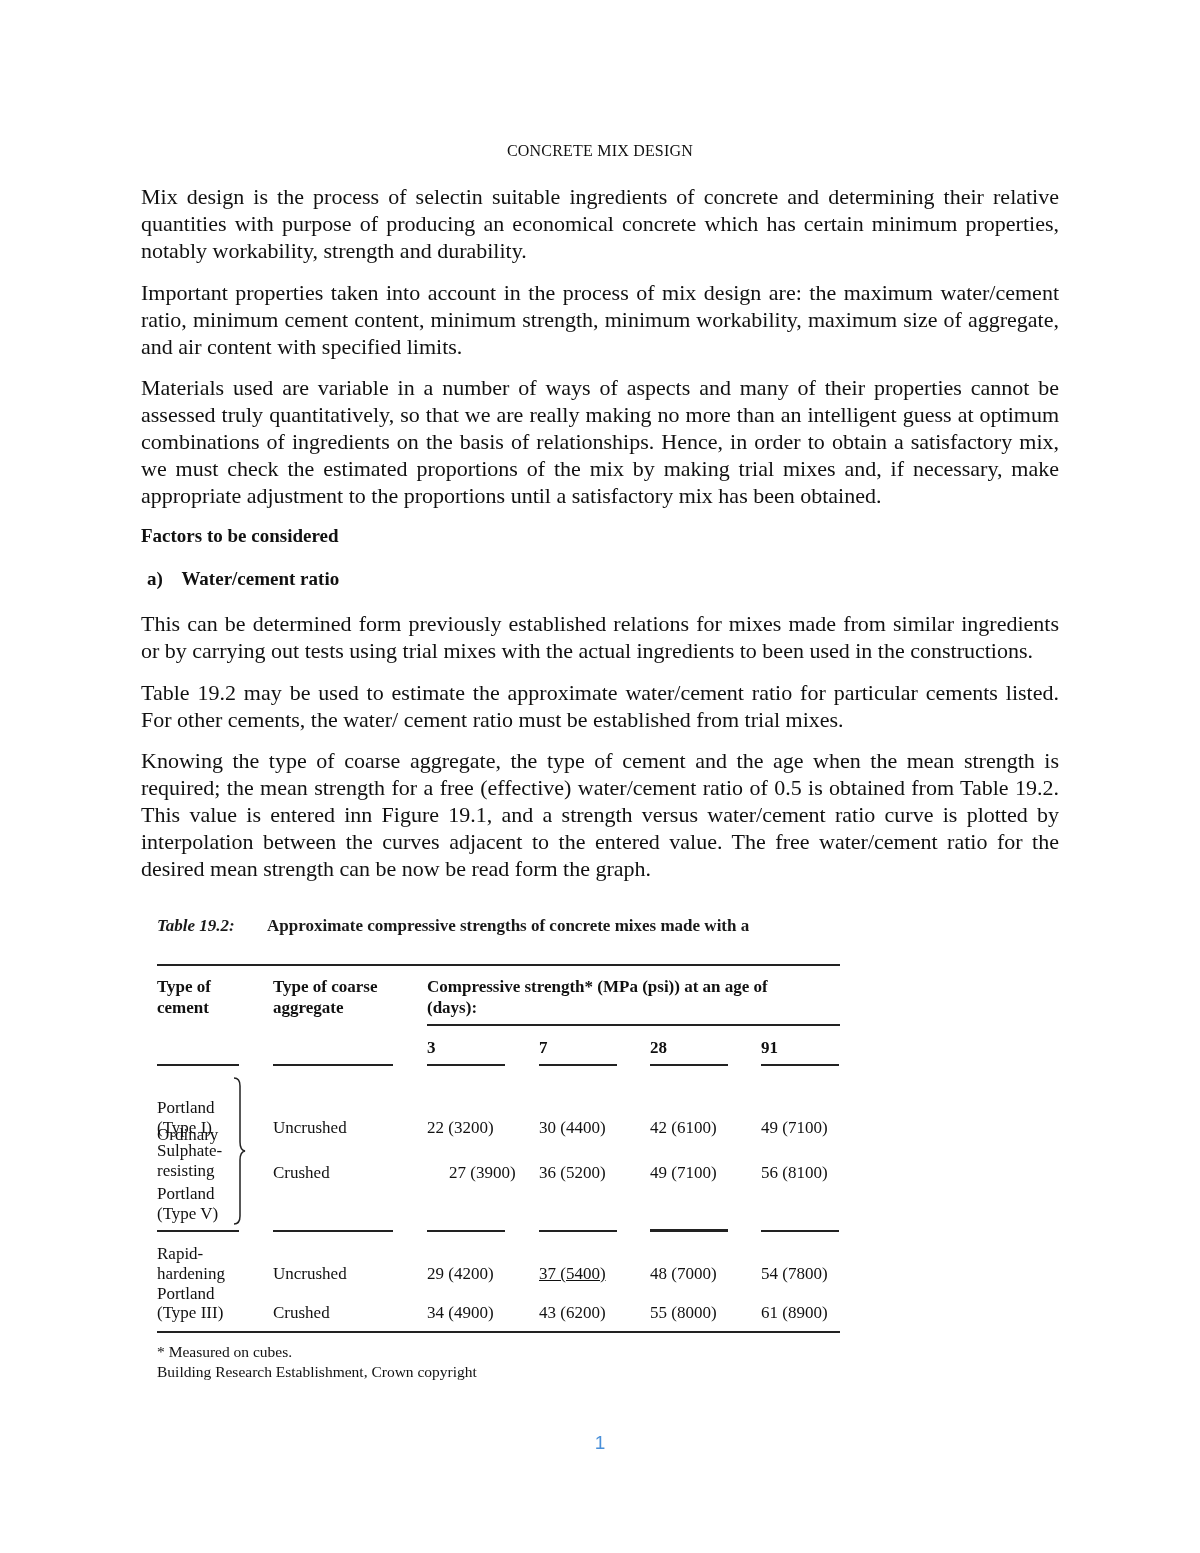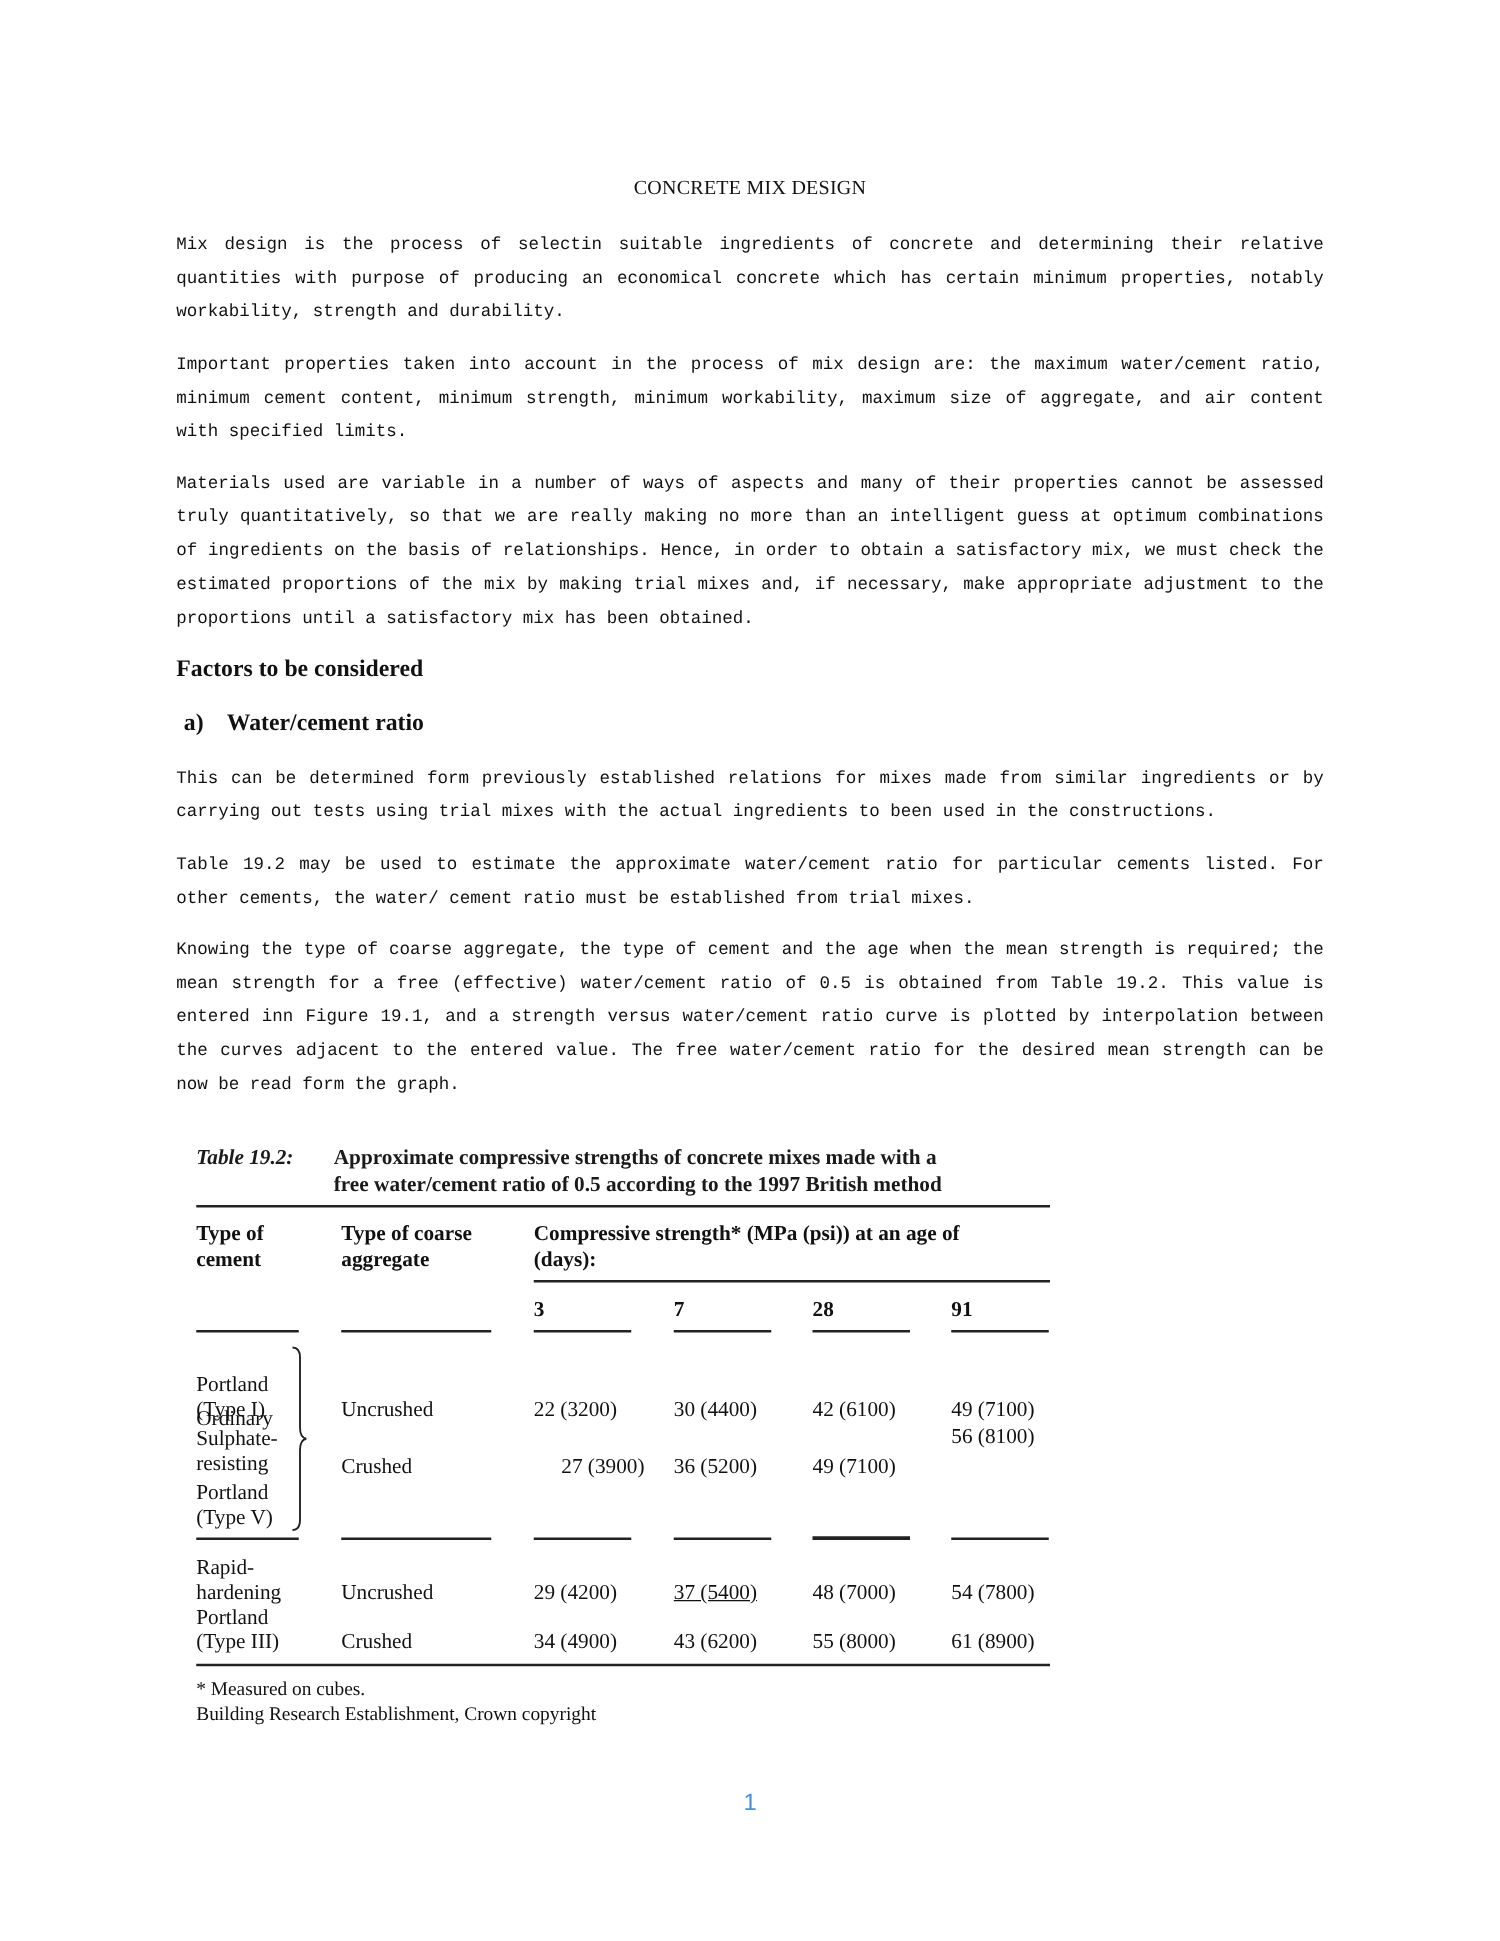--- a/index.html
+++ b/index.html
@@ -1,18 +1,18 @@
 <!DOCTYPE html>
 <html><head>
 <meta charset="utf-8">
 <style>
   html, body { margin: 0; padding: 0; background: #ffffff; }
   body { width: 1200px; height: 1553px; position: relative; overflow: hidden; color: #111; }
   .page { position: absolute; left: 141px; top: 0; width: 918px; }
-  .body-text { font-family: Liberation Mono, monospace; font-size: 14px; line-height: 27px; text-align: justify; margin: 0; }
+  .body-text { font-family: Liberation Serif, serif; font-size: 22px; line-height: 27px; text-align: justify; margin: 0; }
   .doc-title { position: absolute; top: 142px; left: 0; width: 918px; text-align: center; font-family: "Liberation Serif", serif; font-size: 16px; letter-spacing: 0.2px; }
   .p1 { position: absolute; top: 183px; left: 0; width: 918px; }
   .p2 { position: absolute; top: 279px; left: 0; width: 918px; }
   .p3 { position: absolute; top: 374px; left: 0; width: 918px; }
   .h-factors { position: absolute; top: 525px; left: 0; font-family: "Liberation Serif", serif; font-weight: bold; font-size: 19px; }
   .h-sub { position: absolute; top: 568px; left: 6px; font-family: "Liberation Serif", serif; font-weight: bold; font-size: 19px; }
   .h-sub .lbl { display: inline-block; width: 30px; }
   .p4 { position: absolute; top: 610px; left: 0; width: 918px; }
   .p5 { position: absolute; top: 679px; left: 0; width: 918px; }
   .p6 { position: absolute; top: 747px; left: 0; width: 918px; }
@@ -47,21 +47,20 @@
   <p class="body-text p5">Table 19.2 may be used to estimate the approximate water/cement ratio for particular cements listed. For other cements, the water/ cement ratio must be established from trial mixes.</p>
   <p class="body-text p6">Knowing the type of coarse aggregate, the type of cement and the age when the mean strength is required; the mean strength for a free (effective) water/cement ratio of 0.5 is obtained from Table 19.2. This value is entered inn Figure 19.1, and a strength versus water/cement ratio curve is plotted by interpolation between the curves adjacent to the entered value. The free water/cement ratio for the desired mean strength can be now be read form the graph.</p>
 </div>
 
 <div>
   <div class="tbl" style="height:0;">
     <div class="tbl-caption">
       <span class="cap-label">Table 19.2:</span>
       <div class="cap-text">
         <div>Approximate compressive strengths of concrete mixes made with a</div>
-        <div>free water/cement ratio of 0.5 according to the 1997 British method</div>
       </div>
     </div>
   </div>
 
   <div class="rule" style="left:157px; top:964px; width:683px;"></div>
 
   <div class="cell bold" style="left:157px; top:976px;">Type of</div>
   <div class="cell bold" style="left:157px; top:997px;">cement</div>
   <div class="cell bold" style="left:273px; top:976px;">Type of coarse</div>
   <div class="cell bold" style="left:273px; top:997px;">aggregate</div>
@@ -98,21 +97,21 @@
     <div class="cell" style="left:427px; top:1117px;">22 (3200)</div>
     <div class="cell" style="left:539px; top:1117px;">30 (4400)</div>
     <div class="cell" style="left:650px; top:1117px;">42 (6100)</div>
     <div class="cell" style="left:761px; top:1117px;">49 (7100)</div>
   </div>
   <div>
     <div class="cell" style="left:273px; top:1162px;">Crushed</div>
     <div class="cell" style="left:449px; top:1162px;">27 (3900)</div>
     <div class="cell" style="left:539px; top:1162px;">36 (5200)</div>
     <div class="cell" style="left:650px; top:1162px;">49 (7100)</div>
-    <div class="cell" style="left:761px; top:1138px;">56 (8100)</div>
+    <div class="cell" style="left:761px; top:1162px;">56 (8100)</div>
   </div>
 
   <div class="rule" style="left:157px; top:1230px; width:82px;"></div>
   <div class="rule" style="left:273px; top:1230px; width:120px;"></div>
   <div class="rule" style="left:427px; top:1230px; width:78px;"></div>
   <div class="rule" style="left:539px; top:1230px; width:78px;"></div>
   <div class="rule" style="left:650px; top:1229px; width:78px; height:3px;"></div>
   <div class="rule" style="left:761px; top:1230px; width:78px;"></div>
 
   <div class="cell" style="left:157px; top:1243px;">Rapid-</div>

